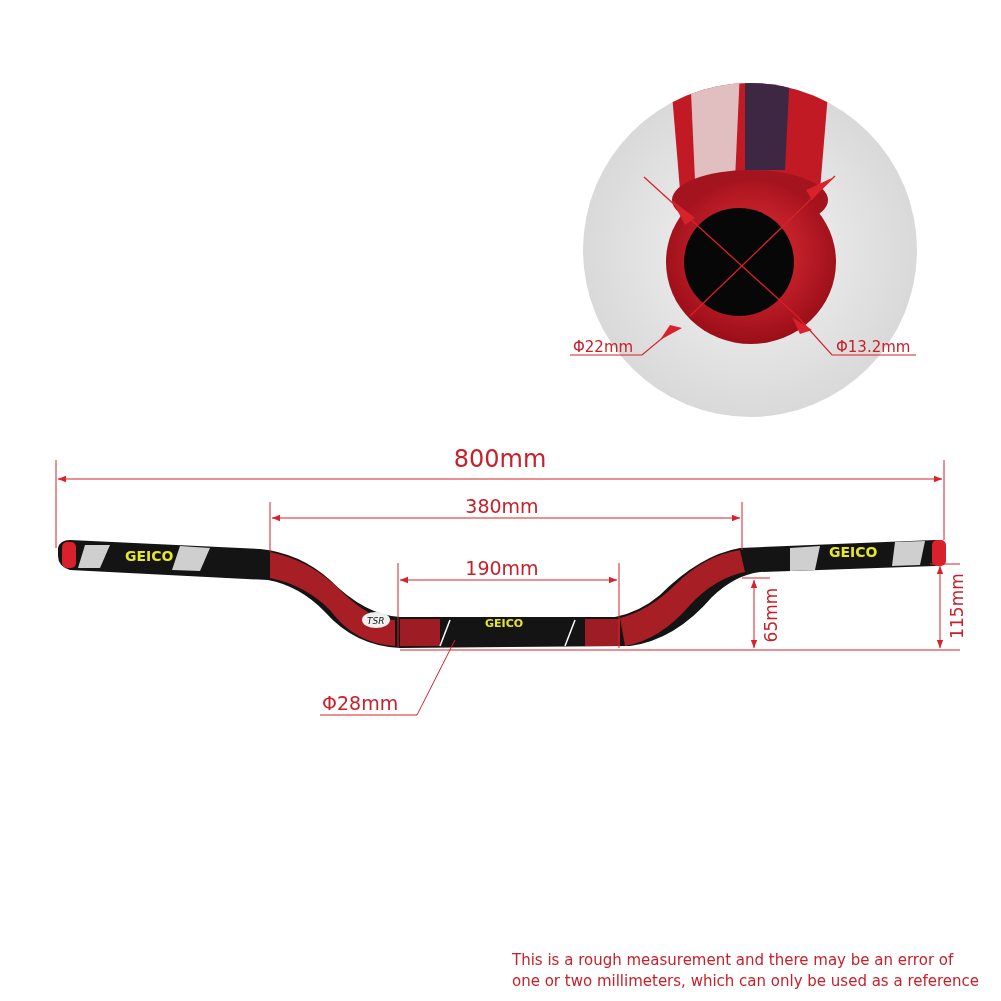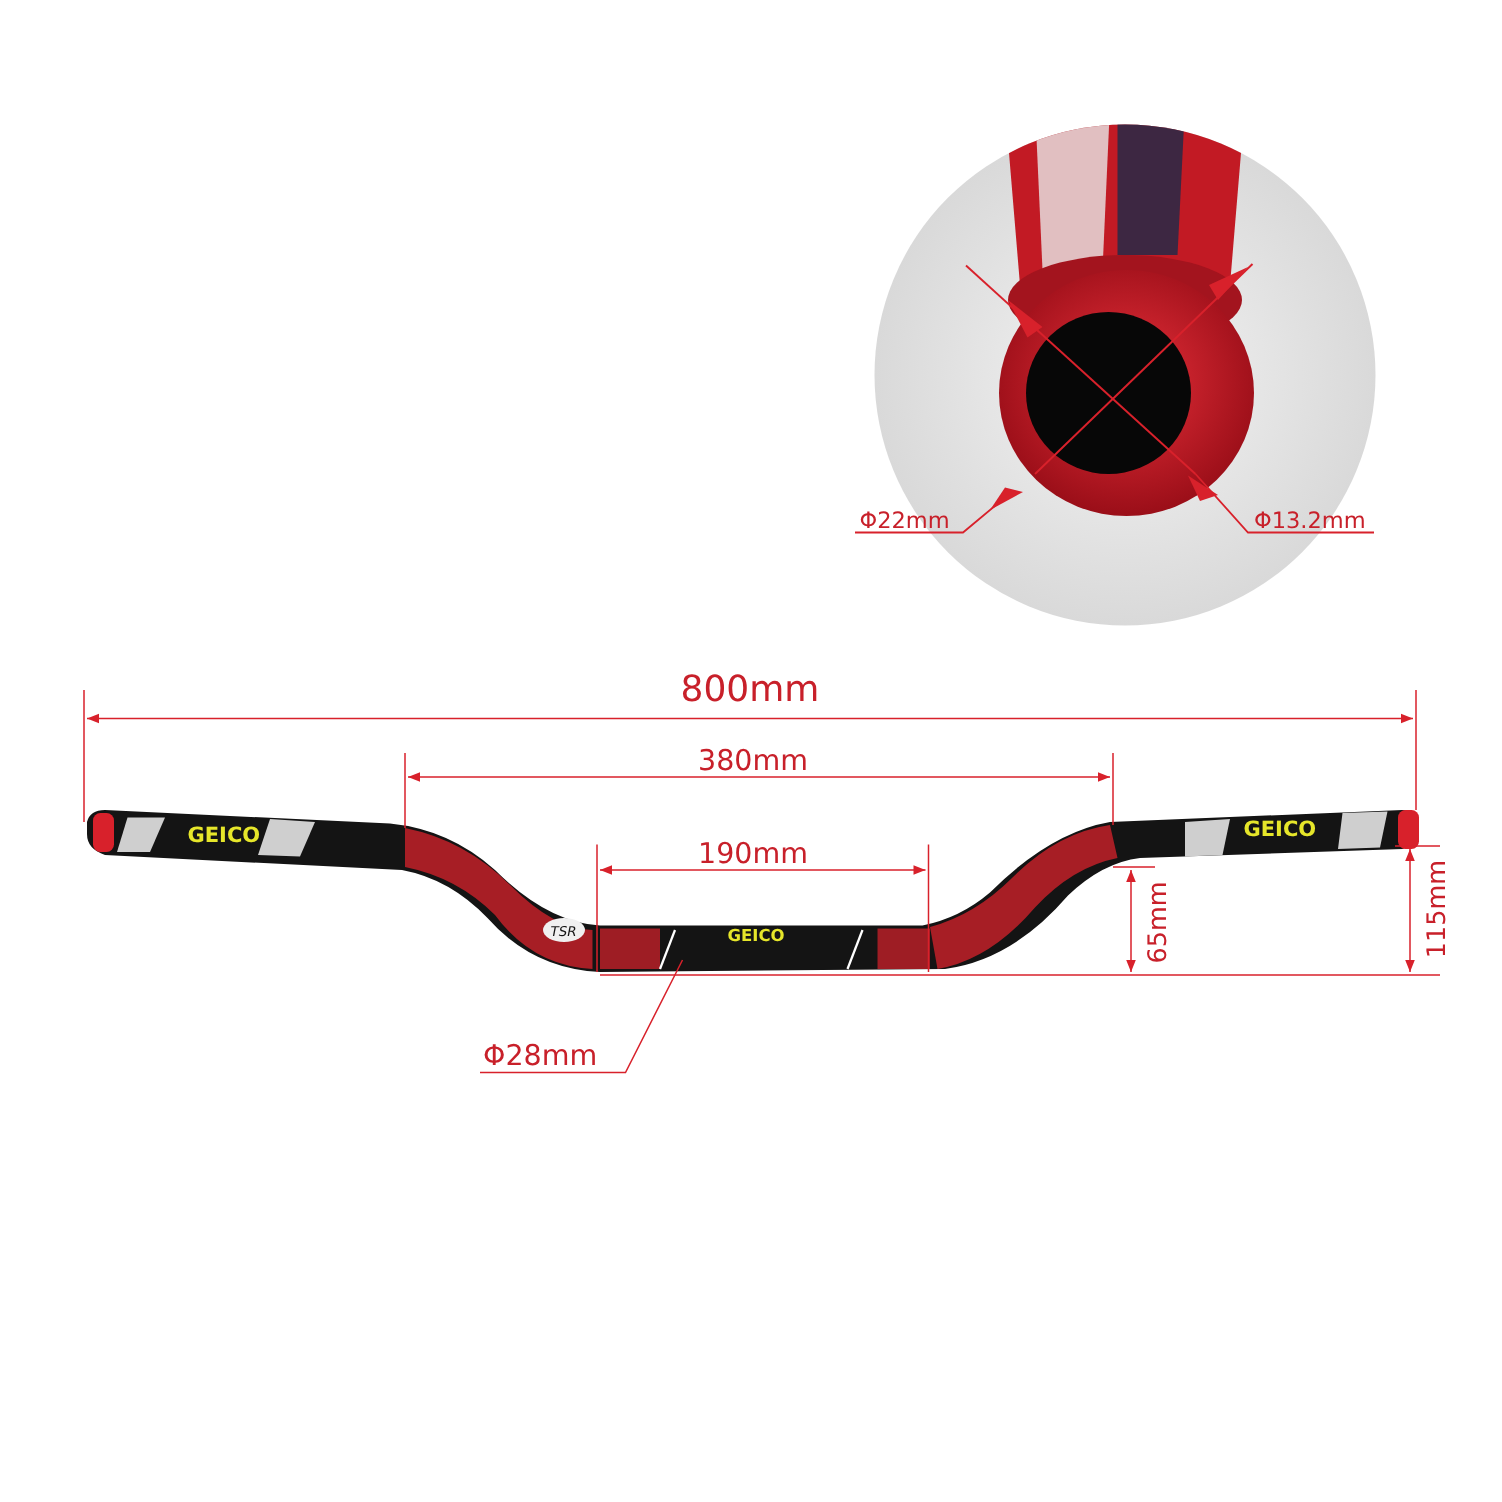--- a/index.html
+++ b/index.html
@@ -106,13 +106,15 @@
     <line x1="940" y1="566" x2="940" y2="648" stroke="#d8212b" stroke-width="1" marker-start="url(#ar)" marker-end="url(#ar)"></line>
     <text class="lbl" font-size="17" transform="translate(963,606) rotate(-90)" text-anchor="middle">115mm</text>
   </g>
   <g>
     <polyline points="320,715 417,715 455,640" fill="none" stroke="#d8212b" stroke-width="1"></polyline>
     <text class="lbl" x="322" y="710" font-size="19">Φ28mm</text>
   </g>
 </svg>
 
 <div class="note">
+  <div>This is a rough measurement and there may be an error of</div>
+  <div>one or two millimeters, which can only be used as a reference</div>
 </div>
 
 </body></html>

